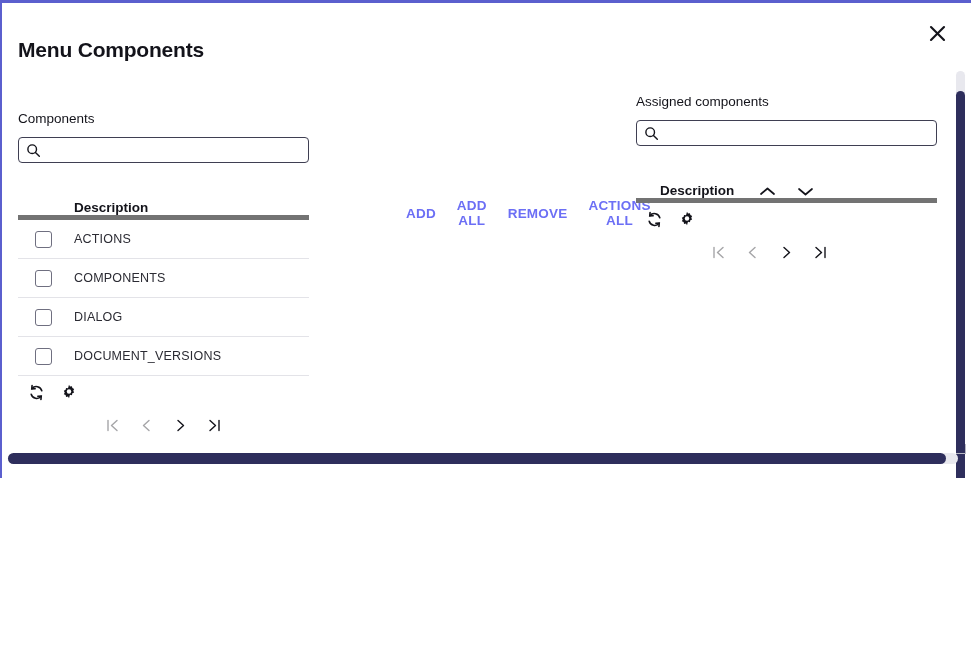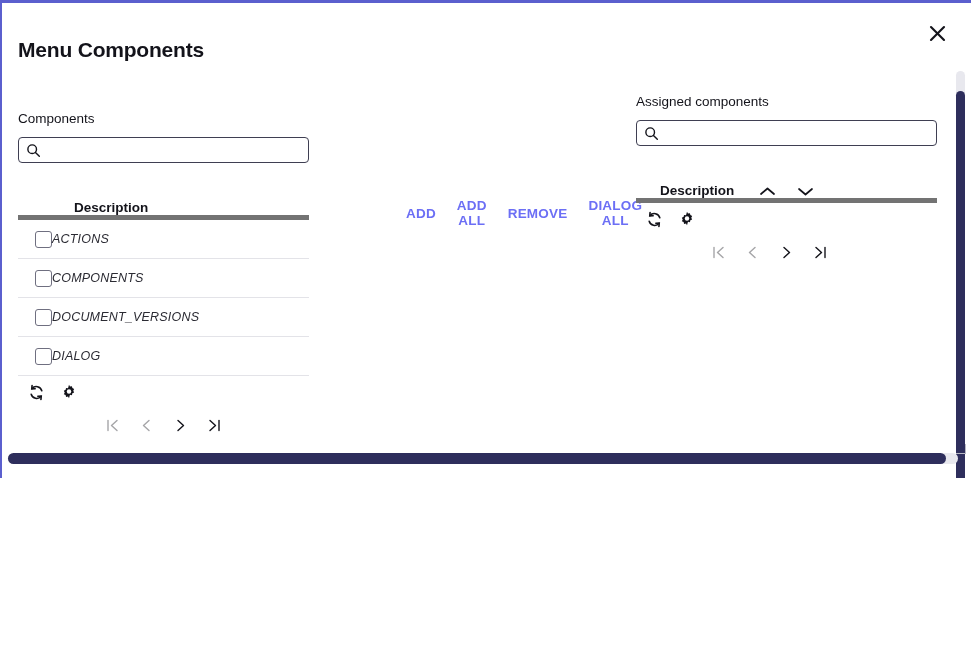--- a/index.html
+++ b/index.html
@@ -112,25 +112,25 @@
     width: 17px;
     height: 17px;
     border: 1px solid #6f6f80;
     border-radius: 3px;
     background: #fff;
     margin-left: 17px;
     flex: 0 0 auto;
     cursor: pointer;
   }
   .row-label {
+    margin-left: 22px;
     font-size: 12.5px;
     color: #2b2b33;
     letter-spacing: 0.2px;
     white-space: nowrap;
-    font-style: italic;
   }
 
   .table-tools {
     height: 32px;
     display: flex;
     align-items: center;
     gap: 16px;
     padding-left: 10px;
   }
   .tool-icon { cursor: pointer; display: flex; align-items: center; color:#13131a; }
@@ -285,25 +285,25 @@
         <div class="row">
           <div class="cb"></div>
           <div class="row-label">ACTIONS</div>
         </div>
         <div class="row">
           <div class="cb"></div>
           <div class="row-label">COMPONENTS</div>
         </div>
         <div class="row">
           <div class="cb"></div>
-          <div class="row-label">DOCUMENT_VERSIONS</div>
+          <div class="row-label">DIALOG</div>
         </div>
         <div class="row">
           <div class="cb"></div>
-          <div class="row-label">DIALOG</div>
+          <div class="row-label">DOCUMENT_VERSIONS</div>
         </div>
       </div>
 
     <div class="table-tools">
       <span class="tool-icon">
         <svg width="17" height="17" viewBox="0 0 18 18" fill="none" stroke="#13131a" stroke-width="1.7" stroke-linecap="round">
           <path d="M14.6 7.2A6 6 0 0 0 4.1 5.0"></path>
           <path d="M3.4 10.8A6 6 0 0 0 13.9 13.0"></path>
           <path d="M4.3 1.6 4.0 5.2 7.6 5.0"></path>
           <path d="M13.7 16.4 14.0 12.8 10.4 13.0"></path>
@@ -340,21 +340,21 @@
             <line x1="11" y1="2.5" x2="11" y2="12.5"></line>
         </svg>
       </span>
     </div>
   </div>
 
   <div id="center-actions">
     <button class="act-btn">ADD</button>
     <button class="act-btn">ADD ALL</button>
     <button class="act-btn">REMOVE</button>
-    <button class="act-btn">DIALOG ALL</button>
+    <button class="act-btn">ACTIONS ALL</button>
   </div>
 
   <div id="right-panel">
 
     <div class="panel-label">Assigned components</div>
 
     <div class="search-box">
       <span>
         <svg width="15" height="15" viewBox="0 0 16 16" fill="none" stroke="#13131a" stroke-width="1.5">
           <circle cx="6.6" cy="6.6" r="4.6"></circle>

